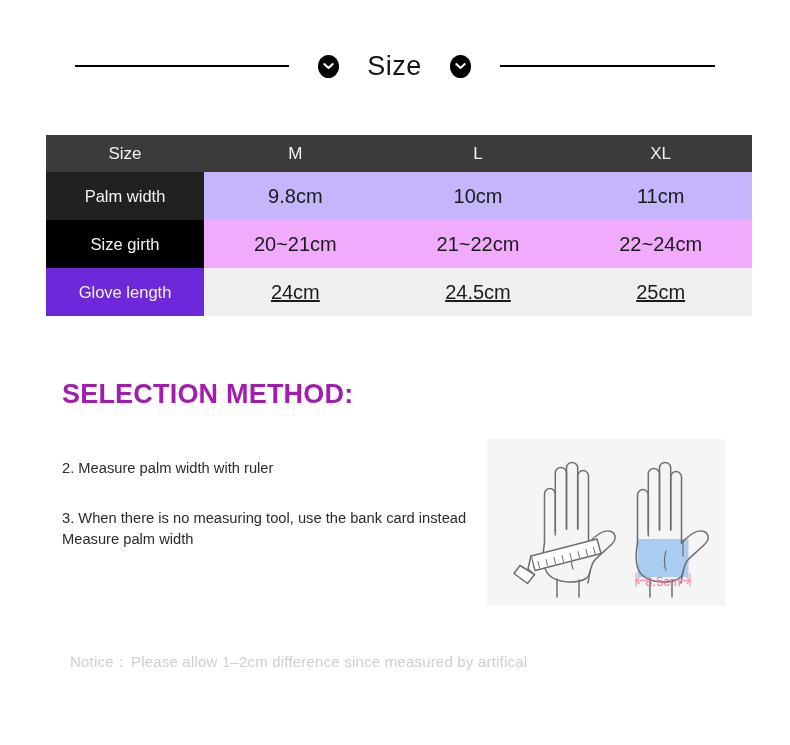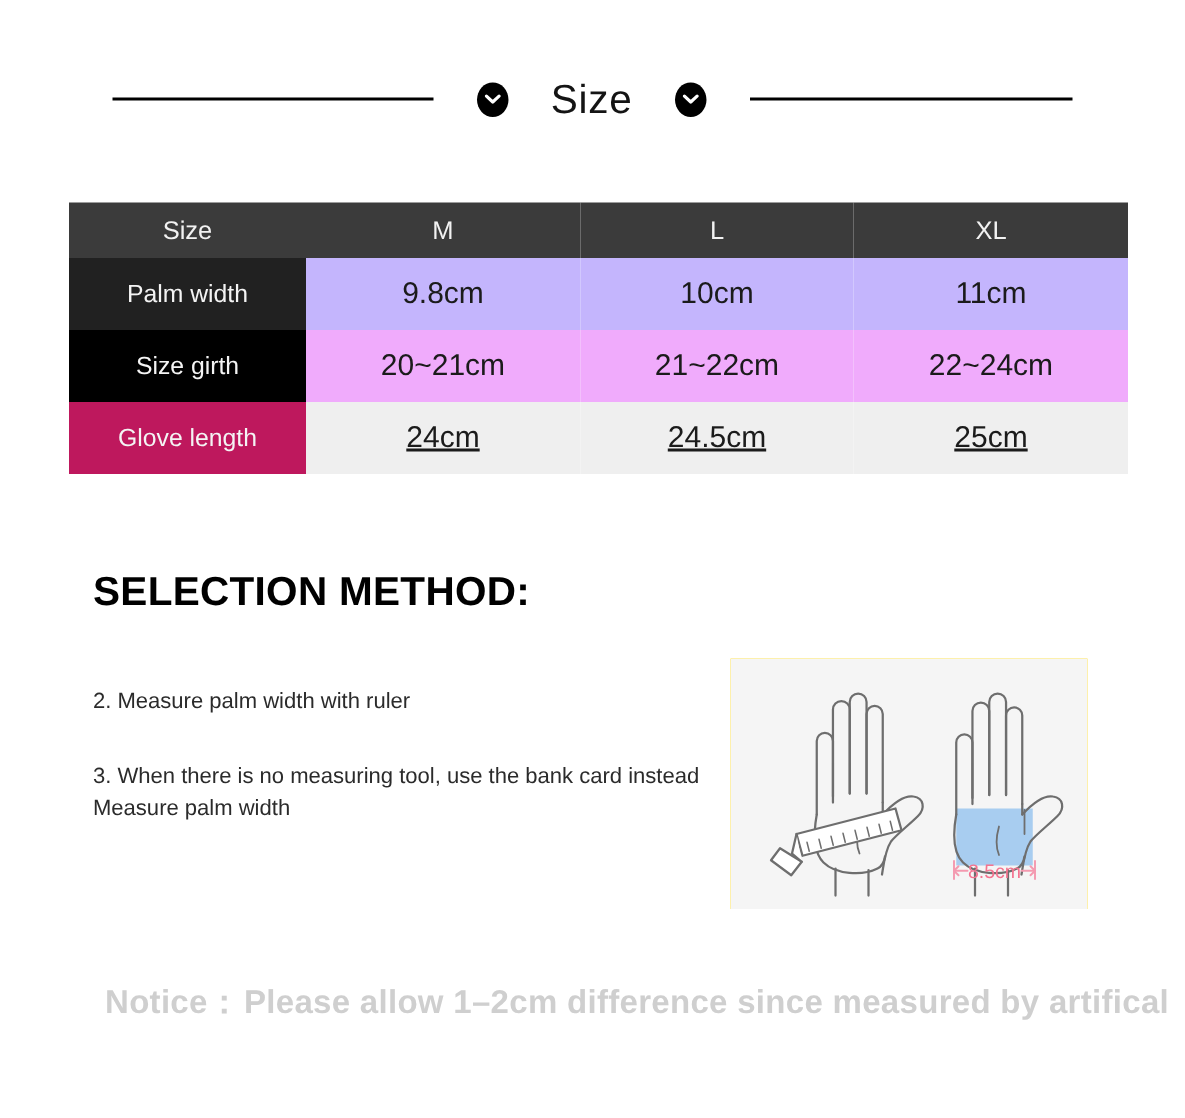--- a/index.html
+++ b/index.html
@@ -90,31 +90,31 @@
   .size-table tbody td.val {
     font-size: 20px;
     color: #1b1b1b;
     height: 48px;
   }
 
   tr.r-odd  td.rowlabel { background: #212121; }
   tr.r-odd  td.val      { background: #c4b5fd; }
   tr.r-even td.rowlabel { background: #000000; }
   tr.r-even td.val      { background: #f0abfc; }
-  tr.r-last td.rowlabel { background: #be185d; }
+  tr.r-last td.rowlabel { background: #6d28d9; }
   tr.r-last td.val      { background: #efefef; text-decoration: underline; }
 
   
   .method-title {
     position: absolute;
     left: 62px;
     top: 379px;
     font-size: 27px;
     font-weight: bold;
-    color: #000000;
+    color: #a21caf;
     letter-spacing: 0.2px;
   }
 
   .steps {
     position: absolute;
     left: 62px;
     top: 458px;
     width: 410px;
   }
   .step {
@@ -134,25 +134,24 @@
     background: #fde047;
     overflow: hidden;
   }
   .illus-panel svg { display: block; }
 
   
   .notice {
     position: absolute;
     left: 70px;
     top: 653px;
-    font-size: 22px;
+    font-size: 15px;
     color: #cfcfcf;
     letter-spacing: 0.2px;
     white-space: nowrap;
-    font-weight: bold;
   }
   .notice .notice-label { margin-right: 2px; }
 </style>
 </head>
 <body>
 
 <div class="section-header">
   <div class="hdr-rule left"></div>
 
   <div class="chev-badge">

